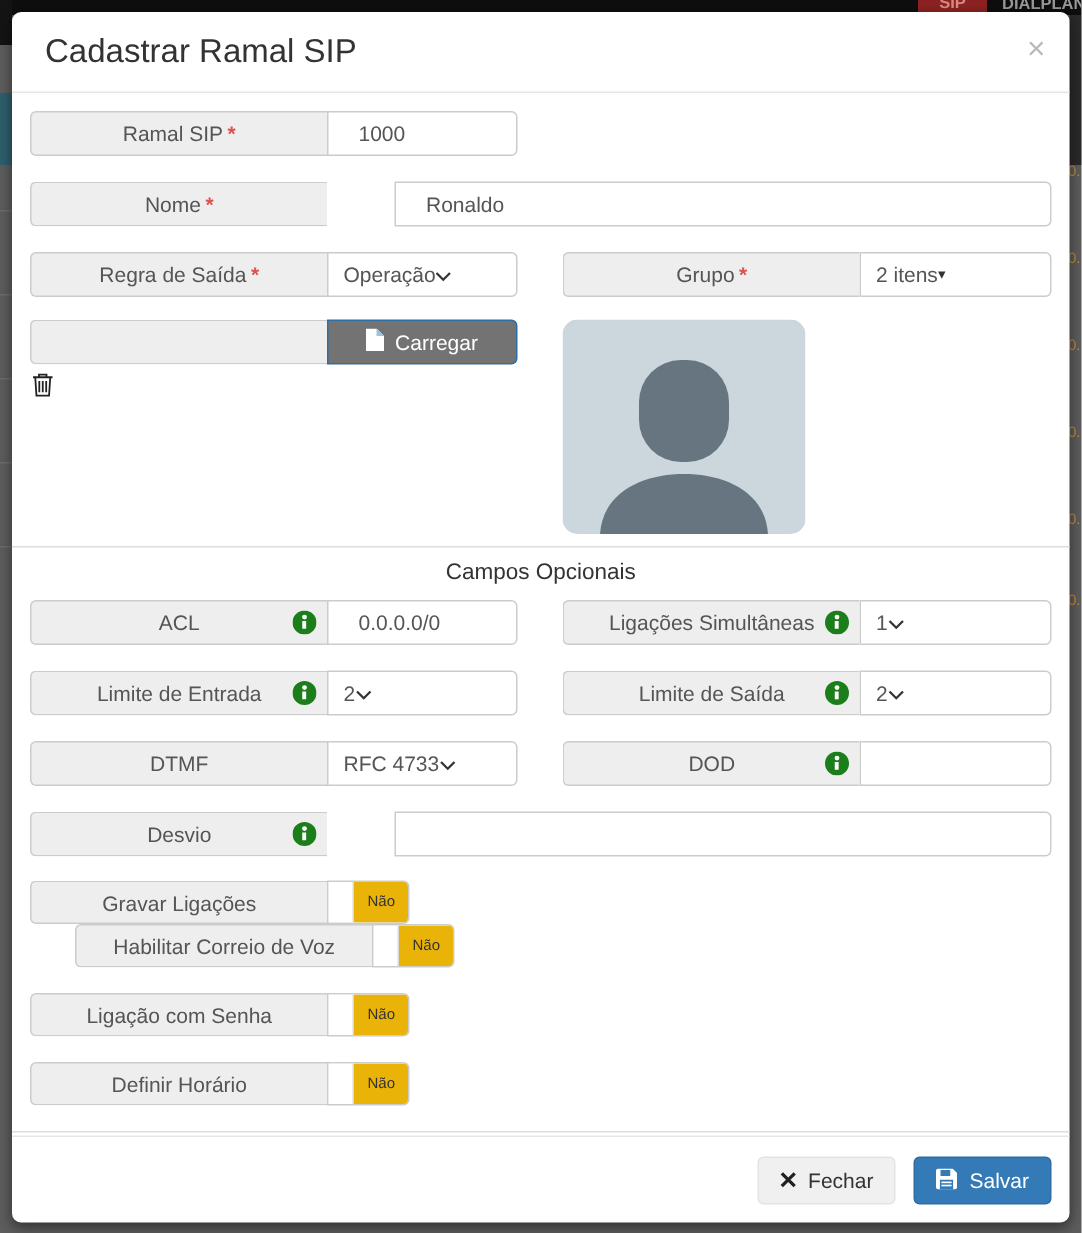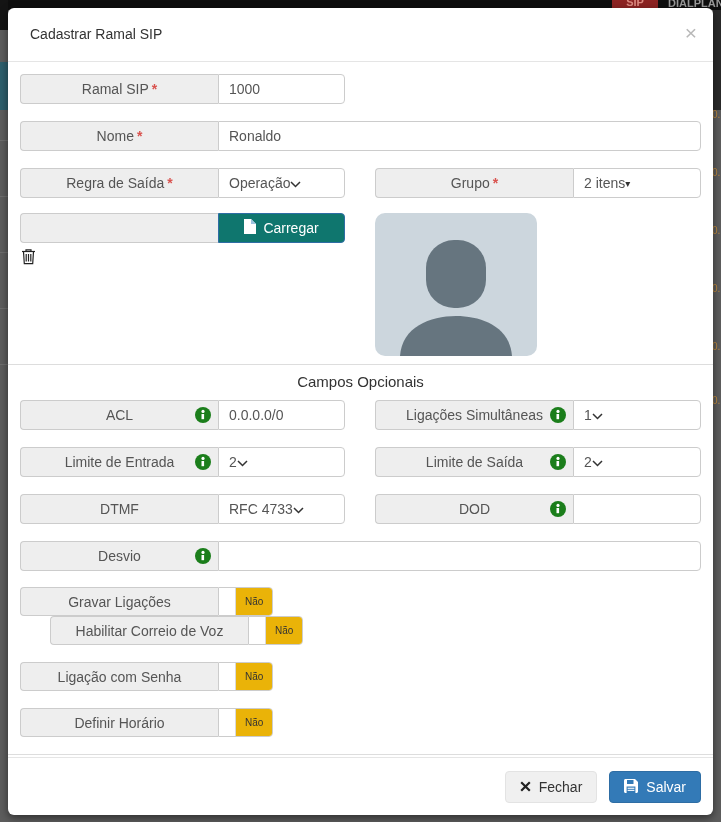--- a/index.html
+++ b/index.html
@@ -17,49 +17,49 @@
   .bg-line { position:absolute; left:0; width:8px; height:1px; background:#6e6e6e; z-index:1; }
   .bg-frag { position:absolute; left:712px; width:9px; color:#c08b3e; font-size:10px; line-height:10px;
              overflow:hidden; z-index:1; }
   .bg-right-dark { position:absolute; top:10px; left:713px; width:8px; height:100px; background:#2a2a2a; z-index:1; }
 
   
   .modal { position:absolute; left:8px; top:8px; width:705px; height:807px; background:#fff;
            border-radius:6px; box-shadow:0 3px 9px rgba(0,0,0,.5); z-index:5;
            display:flex; flex-direction:column; }
   .modal-header { position:relative; padding:16px 17px 17px 22px; border-bottom:1px solid #e5e5e5; }
-  .modal-title { font-size:14px; color:#333; line-height:20px; }
+  .modal-title { font-size:22px; color:#333; line-height:20px; }
   .close-btn { position:absolute; right:16px; top:16px; font-size:21px; line-height:18px; color:#b8b8b8;
                background:none; border:none; cursor:pointer; font-family:"Liberation Sans", sans-serif; }
   .modal-body { flex:1; padding:12px 12px 0 12px; }
 
   .frow { display:flex; margin-bottom:17px; }
   .igroup { display:flex; height:30px; }
   .addon { position:relative; width:198px; min-width:198px; background:#eee; border:1px solid #ccc;
            border-right:0; border-radius:4px 0 0 4px; display:flex; align-items:center; justify-content:center;
            font-size:14px; color:#555;text-align:right; }
   .addon .req { color:#d9534f; margin-left:3px; font-weight:bold; }
   .addon .info-wrap { position:absolute; right:7px; top:6px; width:16px; height:16px; cursor:pointer; }
   .control { border:1px solid #ccc; border-radius:0 4px 4px 0; height:30px; font-size:14px; color:#555;
-             padding:0 10px; background:#fff; font-family:"Liberation Sans", sans-serif; }
+             padding:0 20px; background:#fff; font-family:"Liberation Sans", sans-serif; }
   input.control { outline:none; }
   .w-sm { width:127px; }
   .w-sm2 { width:128px; }
-  .grow { flex:1; min-width:0; }
+  .grow { flex:1; min-width:0;gap:45px; }
   .selectbox { display:flex; align-items:center; cursor:pointer; padding:0 9px 0 10px; }
   .selectbox .val { white-space:nowrap; }
   .caret-txt { font-size:10px; color:#333; }
   .colgap { margin-left:30px; }
 
   
   .upload-row { display:flex; margin-bottom:8px; }
   .upload-left { width:325px; min-width:325px; }
   .file-display { width:198px; height:30px; background:#eee; border:1px solid #ccc; border-right:0;
                   border-radius:4px 0 0 4px; }
-  .upload-btn { width:127px; height:30px; background:#0f766e; border:1px solid #2e6da4; color:#fff;
+  .upload-btn { width:127px; height:30px; background:#737373; border:1px solid #2e6da4; color:#fff;
                 border-radius:0 4px 4px 0; display:flex; align-items:center; justify-content:center; gap:7px;
                 font-size:14px; cursor:pointer; font-family:"Liberation Sans", sans-serif; }
   .trash-btn { margin-top:5px; width:16px; height:18px; background:none; border:none; cursor:pointer; padding:0; }
   .avatar-box { width:162px; height:143px; }
 
   
   .optional-section { margin:0 -12px; border-top:1px solid #ddd; border-bottom:1px solid #ddd;
                       padding:7px 12px 17px 12px; }
   .section-title { text-align:center; font-size:15px; color:#333; line-height:19px; margin-bottom:9px; }
 

